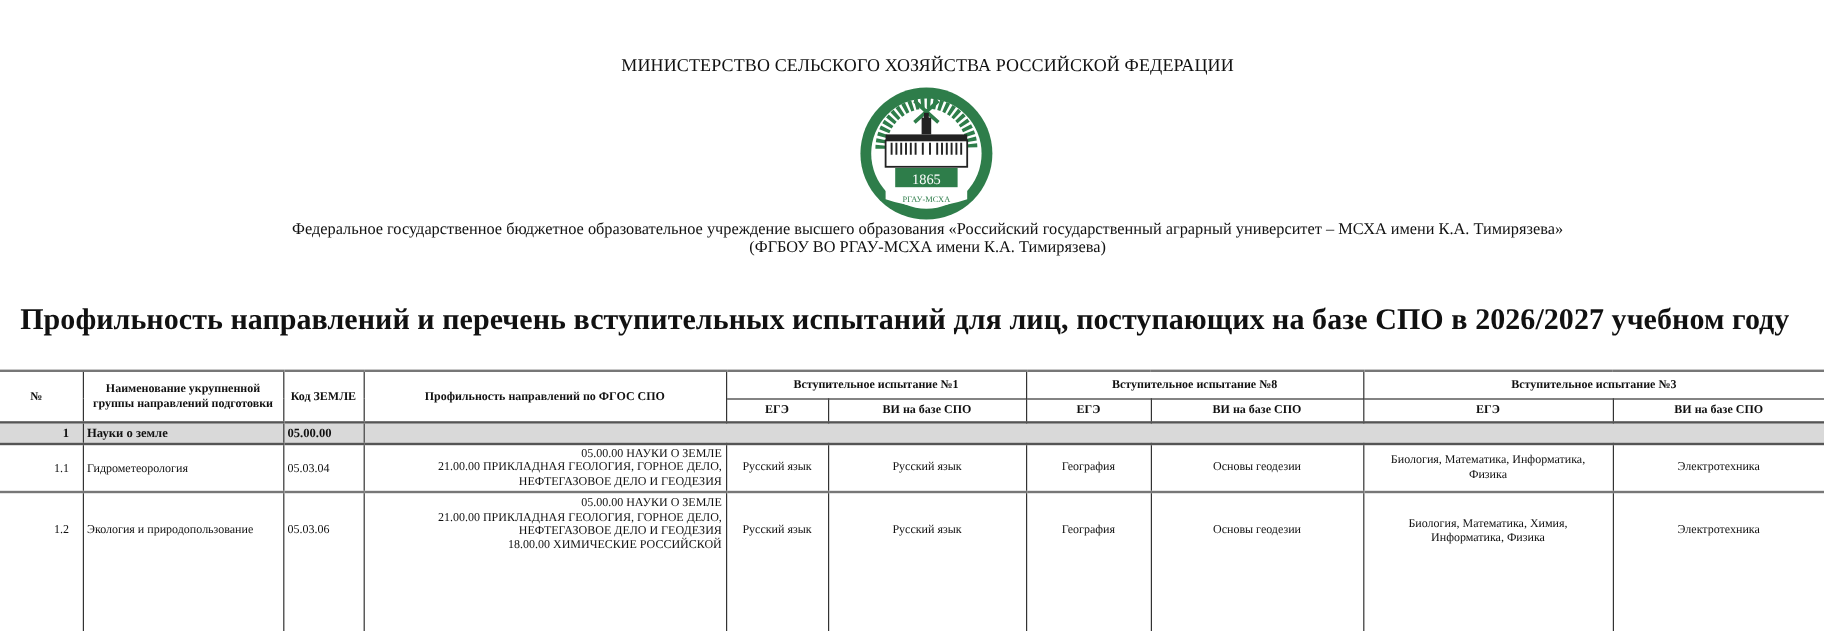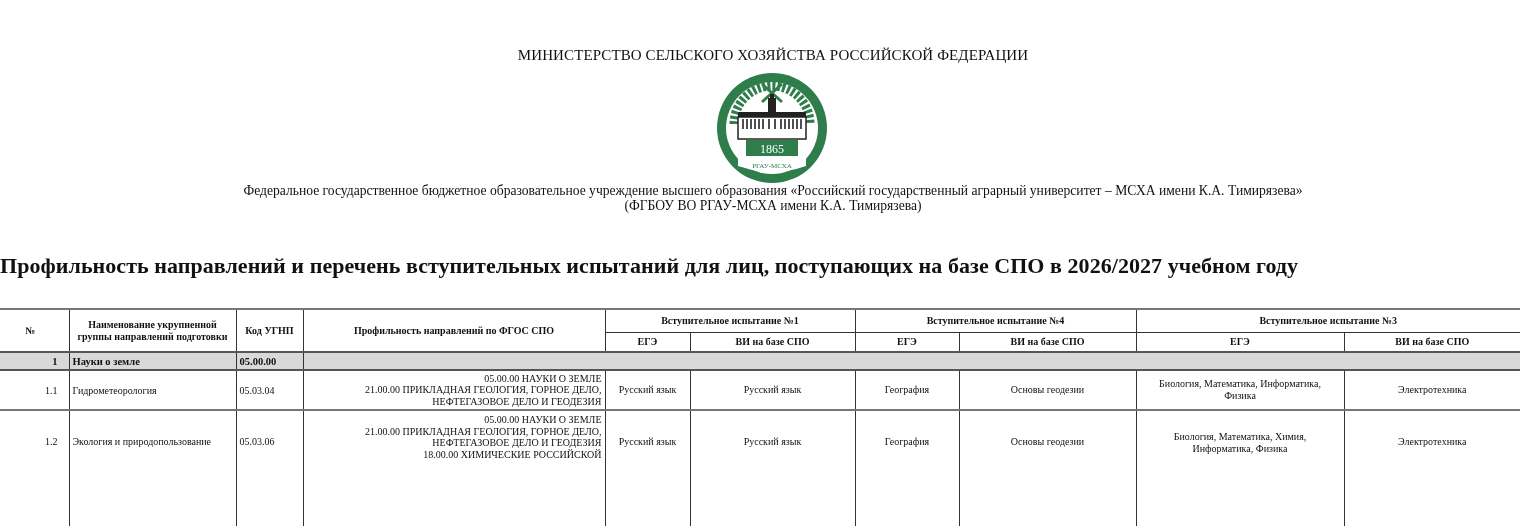--- a/index.html
+++ b/index.html
@@ -38,21 +38,22 @@
     text-align: center;
     font-size: 13.6px;
   }
   .org-line.l1 { top: 183px; }
   .org-line.l2 { top: 198px; }
   .doc-title {
     position: absolute;
     top: 253px;
     left: 0;
     width: 1508px;
-    font-size: 22px;
+    text-align: center;
+    font-size: 25px;
     font-weight: bold;
     letter-spacing: 0.05px;
   }
   table.admission {
     position: absolute;
     top: 308px;
     left: 0;
     width: 1520px;
     border-collapse: collapse;
     table-layout: fixed;
@@ -143,24 +144,24 @@
     <col style="width:165px">
     <col style="width:104px">
     <col style="width:177px">
     <col style="width:208px">
     <col style="width:176px">
   </colgroup>
   <tbody>
       <tr class="head1">
     <th rowspan="2" class="no-left r">№</th>
     <th rowspan="2">Наименование укрупненной группы  направлений подготовки</th>
-    <th rowspan="2">Код УГНП</th>
+    <th rowspan="2">Код ЗЕМЛЕ</th>
     <th rowspan="2">Профильность направлений по ФГОС  СПО</th>
     <th colspan="2">Вступительное  испытание  №1</th>
-    <th colspan="2">Вступительное  испытание  №4</th>
+    <th colspan="2">Вступительное  испытание  №8</th>
     <th colspan="2" class="no-right">Вступительное  испытание  №3</th>
   </tr>
   <tr class="head2">
     <th>ЕГЭ</th>
     <th>ВИ на базе СПО</th>
     <th>ЕГЭ</th>
     <th>ВИ на базе СПО</th>
     <th>ЕГЭ</th>
     <th class="no-right">ВИ на базе СПО</th>
   </tr>

